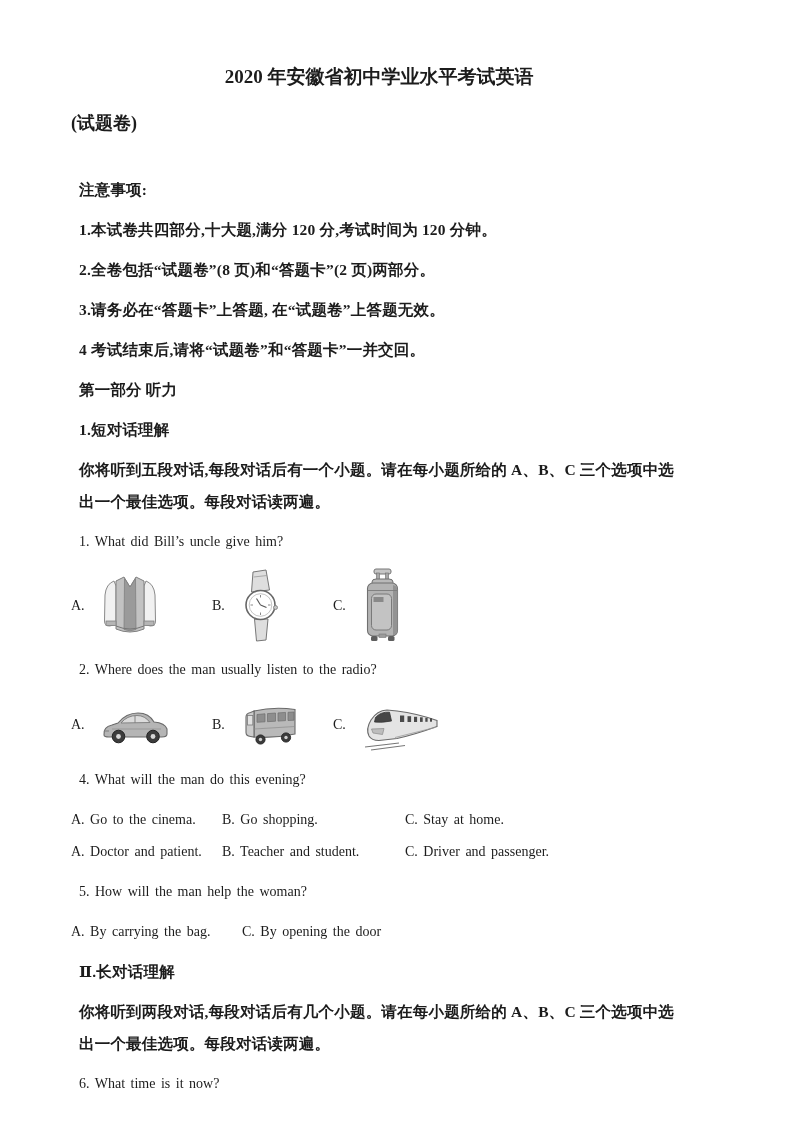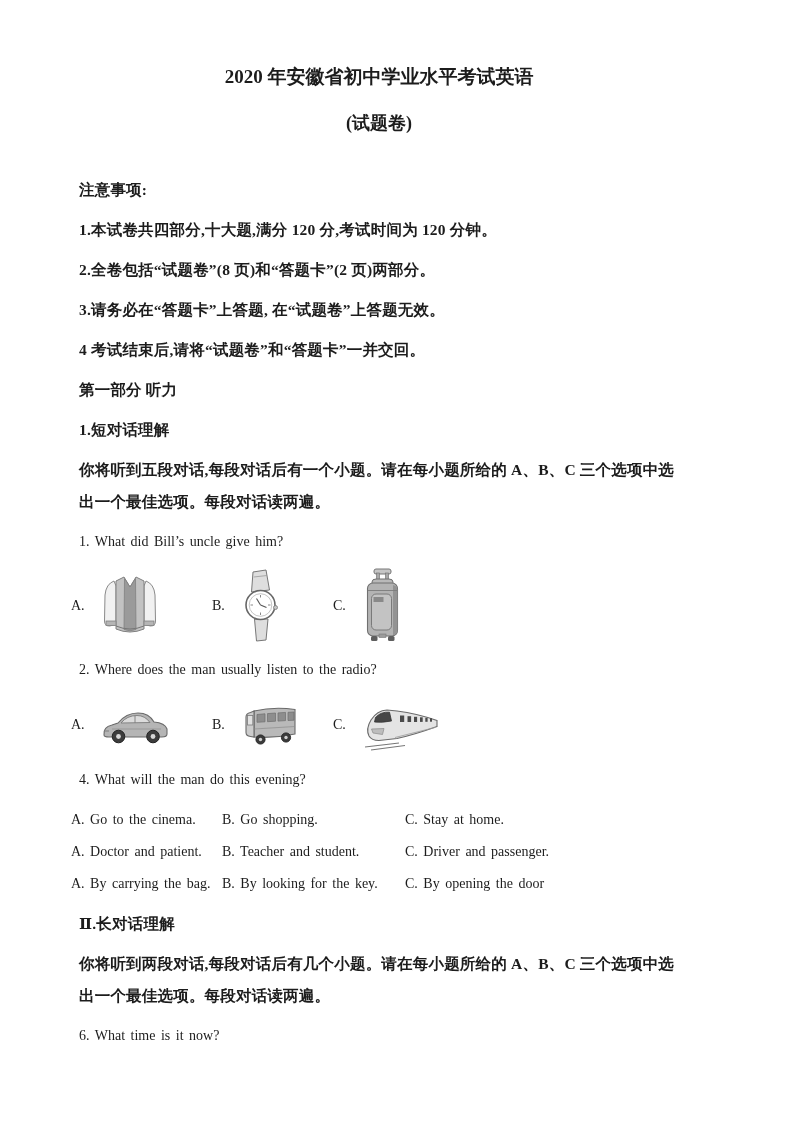--- a/index.html
+++ b/index.html
@@ -12,21 +12,21 @@
     box-sizing:border-box;
     width:758px; height:1122px;
     padding:64px 71px 0 71px;
     position:relative;
   }
   .title {
     margin:0; text-align:center;
     font-size:19px; font-weight:bold; line-height:26px;
   }
   .subtitle {
-    margin:20px 0 0 0; text-align:center;
+    margin:20px 0 0 0; text-align:left;
     font-size:18px; font-weight:bold; line-height:26px;
   }
   .body-start { margin-top:38px; }
   p { margin:8px; }
   .zh {
     font-size:15.5px; font-weight:bold; line-height:32px;
     letter-spacing:0.2px;
   }
   .en {
     font-size:14px; font-weight:normal; line-height:32px;
@@ -174,23 +174,23 @@
     <span class="opt-b">B. Go shopping.</span>
     <span class="opt-c">C. Stay at home.</span>
   </div>
 
   <div class="options en">
     <span class="opt-a">A. Doctor and patient.</span>
     <span class="opt-b">B. Teacher and student.</span>
     <span class="opt-c">C. Driver and passenger.</span>
   </div>
 
+  <p class="en">5. How will the man help the woman?</p>
   <div class="options en">
     <span class="opt-a">A. By carrying the bag.</span>
-    <span class="opt-b">B. By looking for the key.</span>
     <span class="opt-c">C. By opening the door</span>
   </div>
 
   <p class="zh">Ⅱ.长对话理解</p>
   <p class="zh">你将听到两段对话,每段对话后有几个小题。请在每小题所给的 A、B、C 三个选项中选出一个最佳选项。每段对话读两遍。</p>
 
   <p class="en">6. What time is it now?</p>
 
 </div>
 

